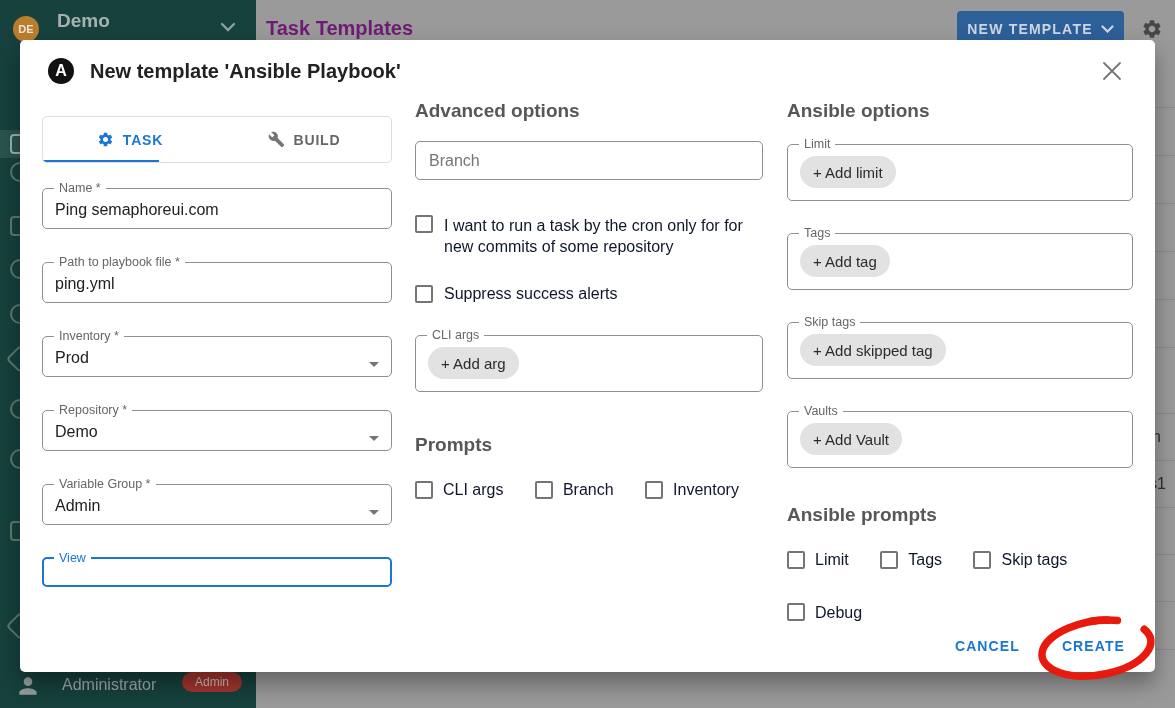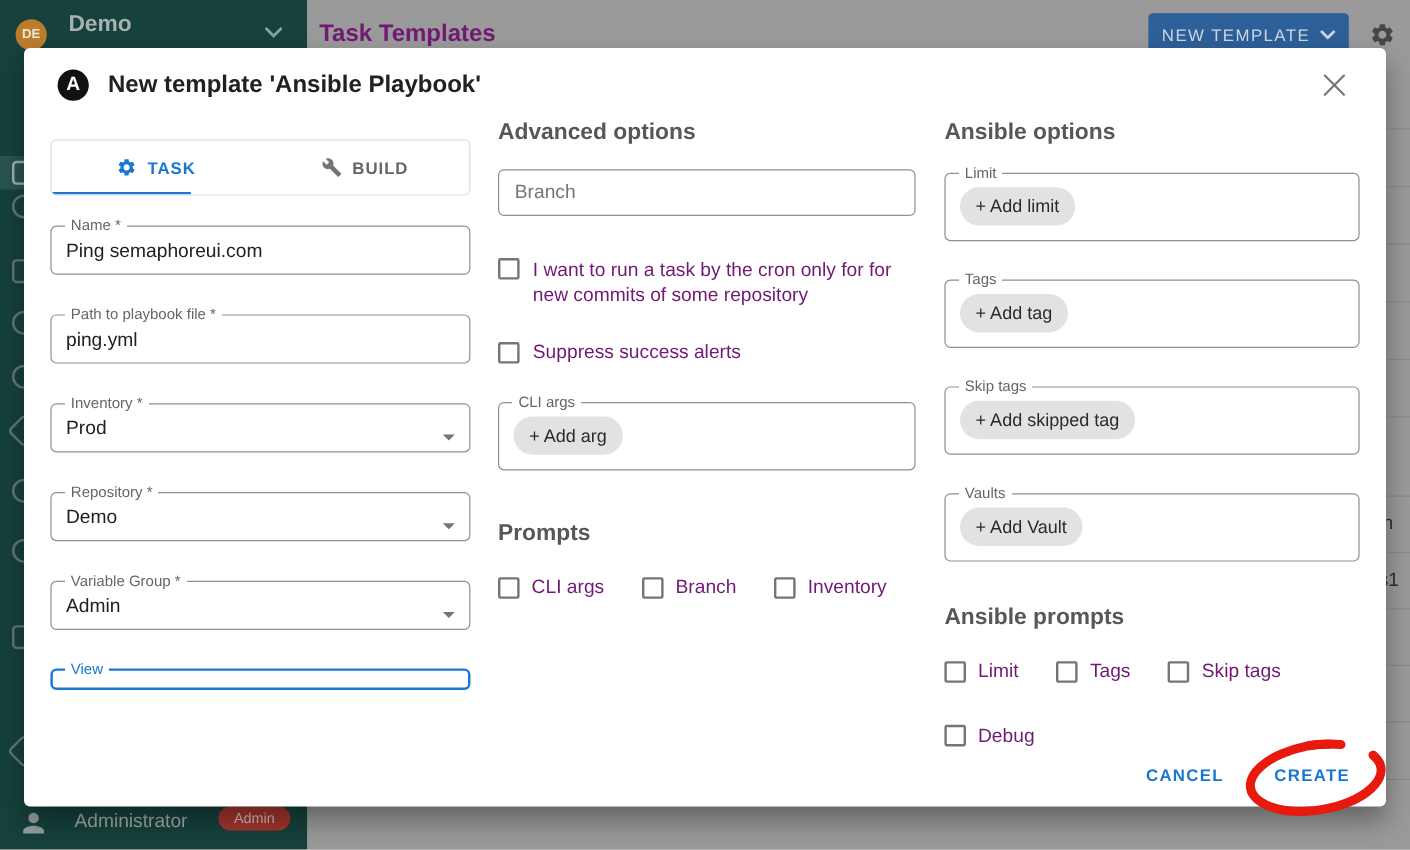--- a/index.html
+++ b/index.html
@@ -22,21 +22,21 @@
   .bg-sidebar-footer { position:absolute; left:0; bottom:0; width:256px; height:42px; background:#16413c; }
   .footer-person { position:absolute; left:15px; top:7px; }
   .footer-user { position:absolute; left:62px; top:10px; font-size:16px; color:#9fa8a6; }
   .admin-badge { position:absolute; left:182px; top:6px; background:#a2352d; color:#d2bcb9;
                  font-size:12px; padding:3px 13px; border-radius:11px; }
 
   .bg-main { position:absolute; left:256px; top:0; width:919px; height:708px; background:#9a9a9a; }
   .bg-topbar { position:relative; height:56px; }
   .page-title { position:absolute; left:10px; top:17px; font-size:20px; font-weight:bold; color:#701a75; }
   .new-template-btn { position:absolute; right:51px; top:11px; width:167px; height:36px; background:#2d5f98;
-                      border:none; border-radius:4px; color:#ccd7e3; font-size:14px; font-weight:normal;
+                      border:none; border-radius:4px; color:#ccd7e3; font-size:14px; font-weight:bold;
                       letter-spacing:1.2px; display:flex; align-items:center; justify-content:center; gap:8px;
                       font-family:"Liberation Sans", sans-serif; }
   .gear-top { position:absolute; right:12px; top:18px; }
   .bg-rows { position:absolute; left:0; top:80px; width:919px; height:628px; }
   .bg-row { position:absolute; left:0; width:919px; height:1px; background:#8b8b8b; }
   .bg-frag { position:absolute; font-size:16px; color:#2e2e2e; }
 
   
   .modal { position:absolute; left:20px; top:40px; width:1135px; height:632px; background:#fff;
            border-radius:5px; box-shadow:0 12px 22px rgba(0,0,0,0.35); z-index:10; }
@@ -61,38 +61,38 @@
   .tab-underline { position:absolute; left:0; bottom:0; width:33.4%; height:2px; background:#1976d2; }
 
   
   fieldset.fld { border:1px solid #8f8f8f; border-radius:5px; padding:0 12px 9px 12px; margin-top:26px; }
   fieldset.fld legend { font-size:12.5px; color:#666; padding:0 5px; margin-left:-1px; }
   .fld .valrow { display:flex; align-items:flex-end; min-height:24px; }
   .fld .val { flex:1; font-size:16px; color:#212121; }
   .caret { width:0; height:0; border-left:5px solid transparent; border-right:5px solid transparent;
            border-top:5px solid #757575; margin-left:8px; }
   fieldset.fld.first { margin-top:18px; }
-  fieldset.focused { border:2px solid #1976d2; padding:0 11px 8px 11px; }
+  fieldset.focused { border:2px solid #1976d2; padding:0 11px 20px 11px; }
   fieldset.focused legend { color:#1976d2; }
   .cursor-bar { display:inline-block; width:1.5px; height:18px; background:#222; vertical-align:-3px; margin-left:3px; }
   .clear-x { color:#1976d2; font-size:19px; font-weight:bold; margin-right:14px; cursor:pointer; line-height:1; }
   .caret.blue { border-top-color:#1976d2; }
 
   .plain-input { margin-top:16px; width:100%; height:39px; border:1px solid #8f8f8f; border-radius:5px;
                  padding:0 13px; font-size:16px; color:#212121; font-family:"Liberation Sans", sans-serif; }
   .plain-input::placeholder { color:#757575; opacity:1; }
 
   fieldset.chipfld { border:1px solid #8f8f8f; border-radius:5px; padding:5px 12px 12px 12px; margin-top:22px; }
   fieldset.chipfld legend { font-size:12.5px; color:#666; padding:0 5px; margin-left:-1px; }
   .chip { display:inline-flex; align-items:center; height:32px; padding:0 13px; border-radius:16px;
           background:#e2e2e2; font-size:15px; color:#2b2b2b; cursor:pointer; }
 
   .cb-row { display:flex; align-items:flex-start; gap:11px; }
   .cb { width:18px; height:18px; border:2px solid #757575; border-radius:2px; flex:none; cursor:pointer; }
-  .cb-label { font-size:16px; color:#701a75; line-height:21px; }
+  .cb-label { font-size:16px; color:#0f172a; line-height:21px; }
   .cb-inline { display:inline-flex; align-items:center; gap:10px; margin-right:27px; }
 
   .modal-actions { position:absolute; right:30px; top:598px; display:flex; gap:42px; }
   .txt-btn { font-size:14px; font-weight:bold; letter-spacing:1.1px; color:#1976d2; cursor:pointer; }
 
   .annotation { position:absolute; left:0; top:0; width:1175px; height:708px; z-index:50; pointer-events:none; }
 </style>
 </head>
 <body>
 

